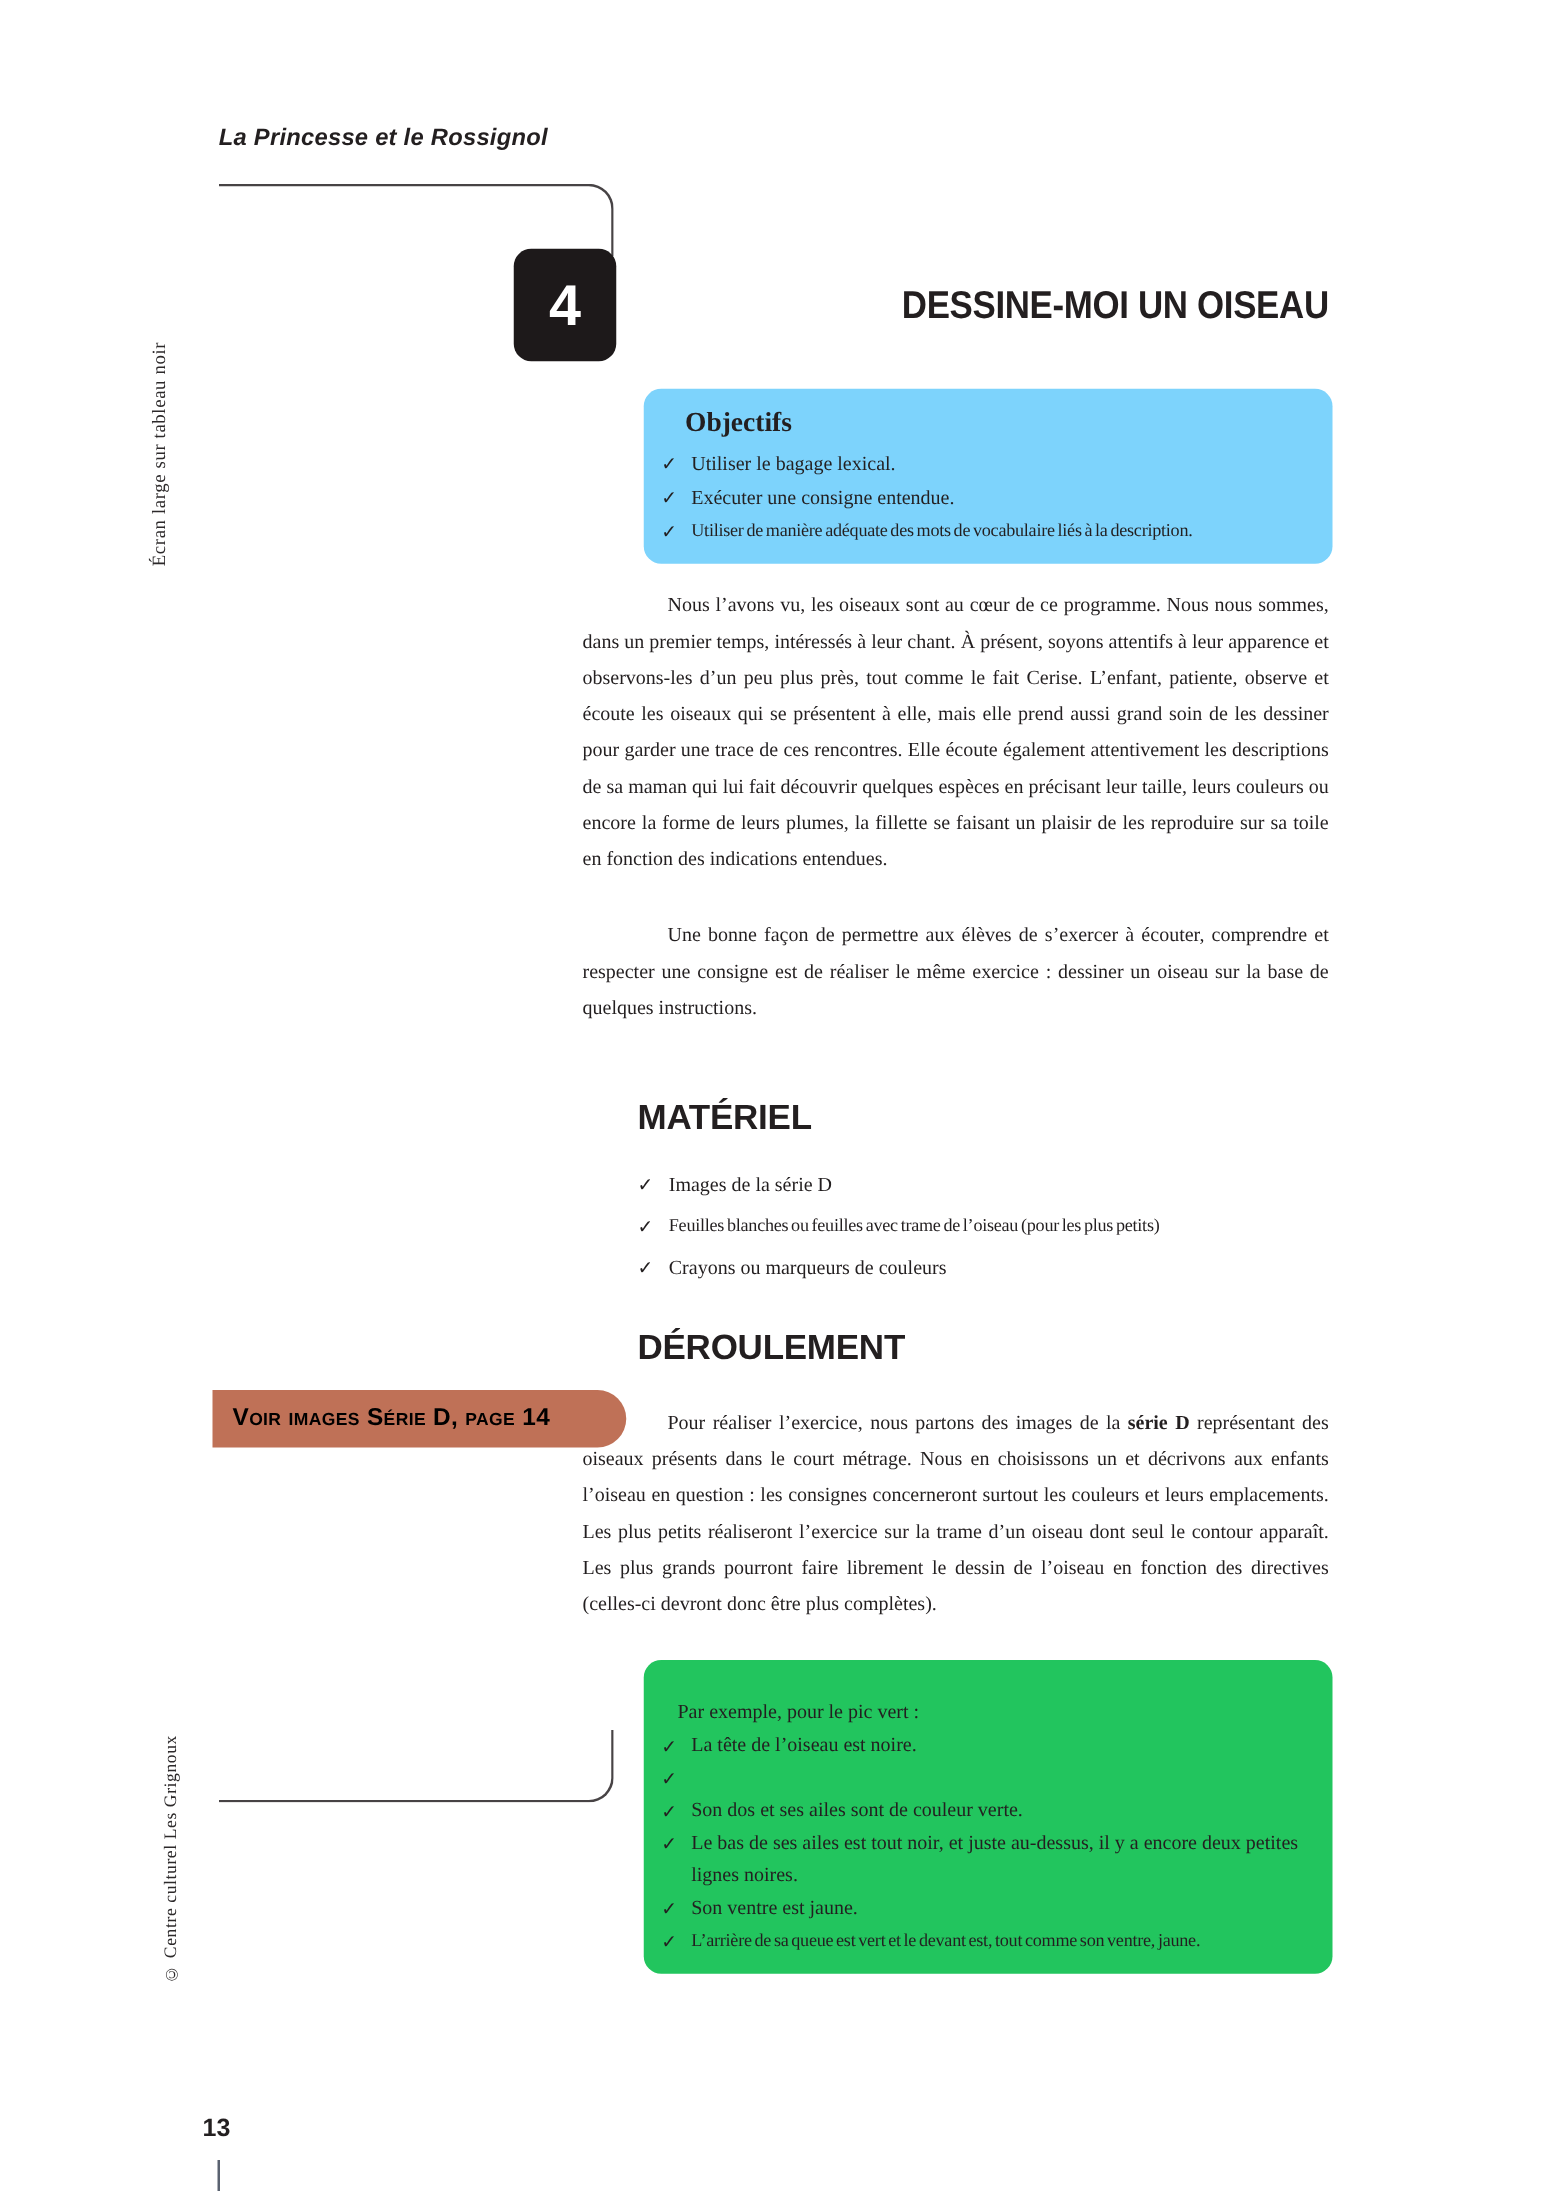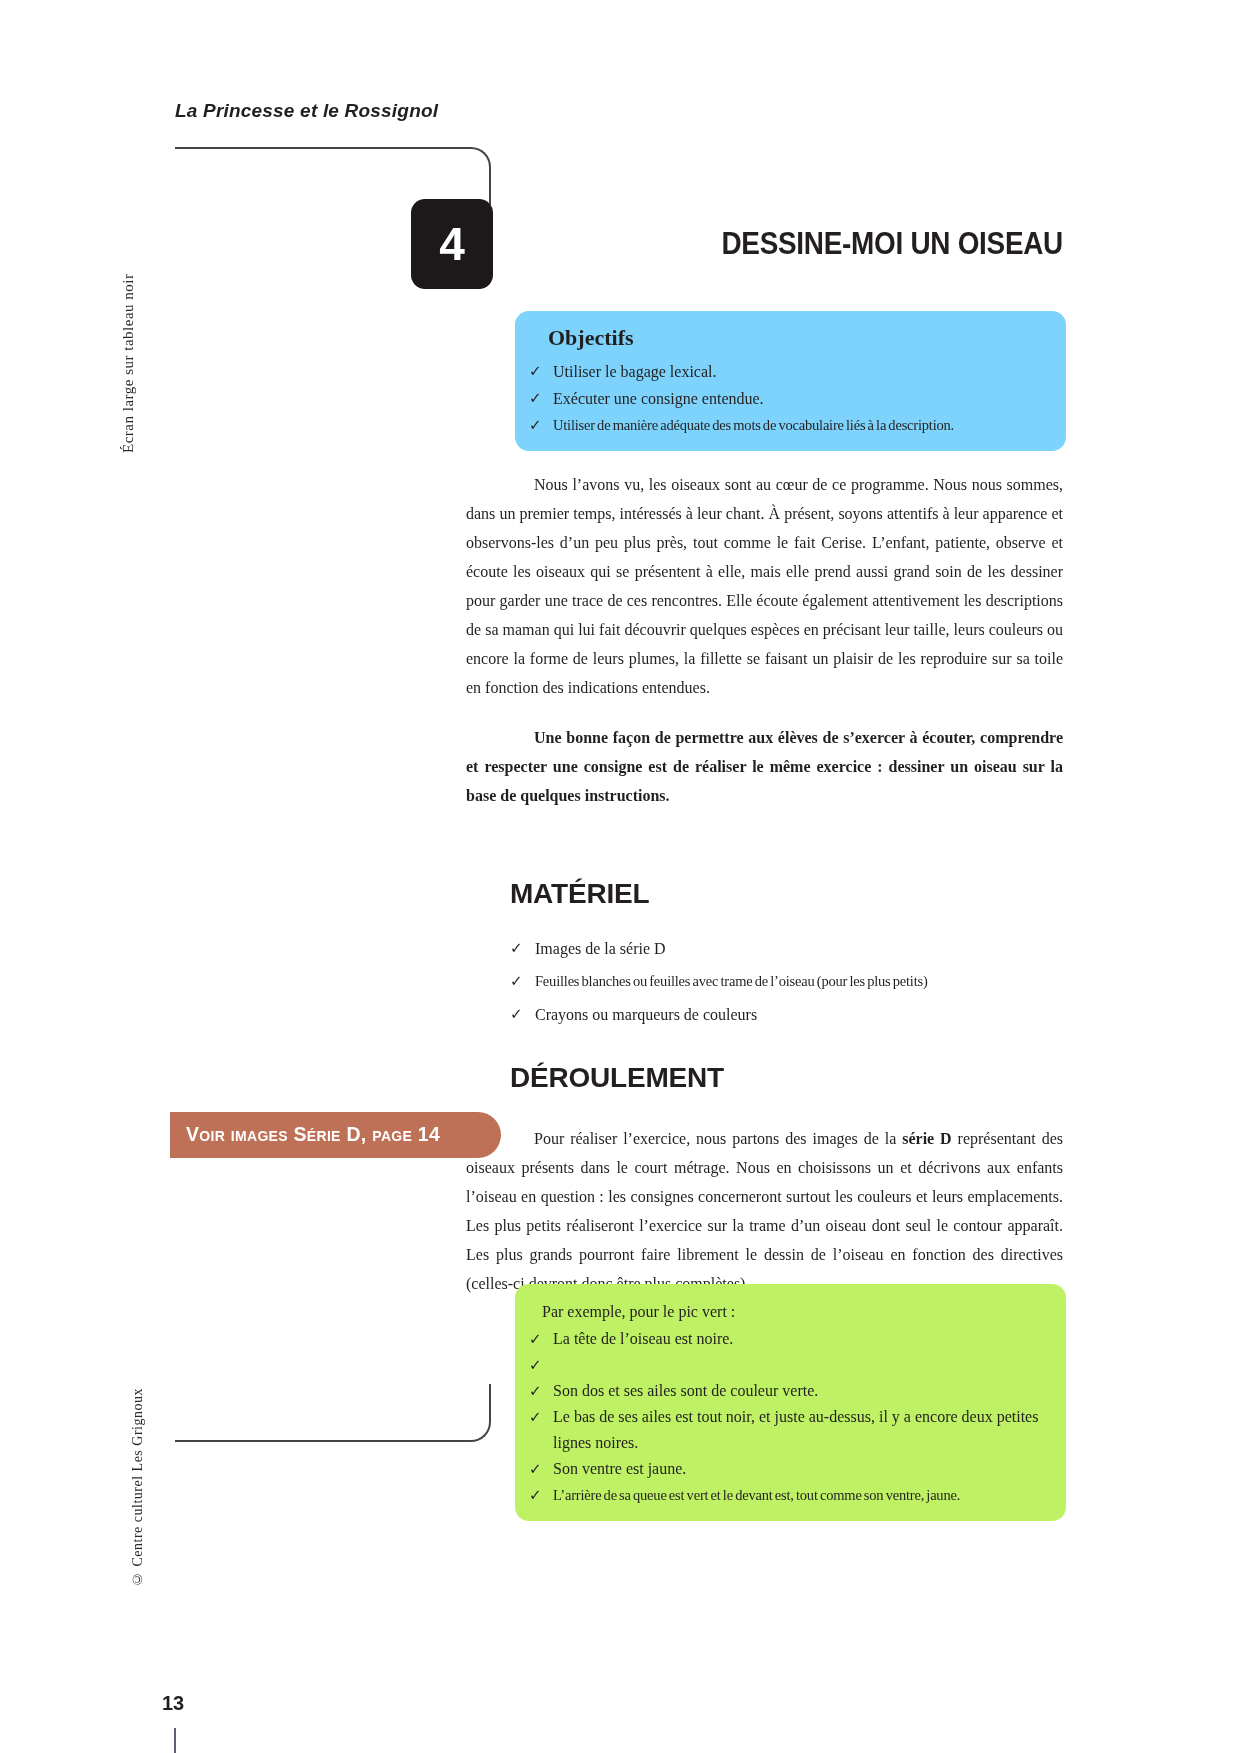--- a/index.html
+++ b/index.html
@@ -43,21 +43,21 @@
     transform:scaleX(0.9); transform-origin:100% 50%;
   }
 
   
   .soft-box {
     position:absolute; left:457px; width:551px; border-radius:14px;
     box-sizing:border-box;
   }
   .objectifs-box { top:311px; background:#7dd3fc; padding:12px 14px 12px 14px; }
   .objectifs-title { font-weight:bold; font-size:22px; margin:2px 0 7px 19px; }
-  .example-box { top:1284px; background:#bef264; padding:14px 16px 13px 14px; }
+  .example-box { top:1328px; background:#22c55e; padding:28px 16px 13px 14px; }
   .example-intro { font-size:16px; line-height:28px; padding-left:13px; }
 
   
   .check-item { display:flex; font-size:16px; line-height:27px; }
   .check-item .chk {
     flex:0 0 24px; width:24px;
     font-family:"DejaVu Sans", sans-serif; font-size:15px;
   }
   .example-box .check-item { line-height:26px; }
   .tight-line .txt {
@@ -66,38 +66,38 @@
   }
 
   
   .flow { position:absolute; left:408px; width:597px; }
   .intro-flow { top:470px; }
   .deroulement-flow { top:1124px; }
   .para {
     margin:0; font-size:16px; line-height:29px;
     text-align:justify; text-indent:68px;
   }
-  .para + .para { margin-top:21px;font-weight:bold; }
+  .para + .para { margin-top:32px; }
 
   .section-heading {
     position:absolute; left:452px;
     font-family:"Liberation Sans", sans-serif; font-weight:bold;
     font-size:28px; letter-spacing:-0.2px;
   }
   .materiel-heading { top:878px; }
   .deroulement-heading { top:1062px; }
   .materiel-list { position:absolute; left:452px; top:932px; width:556px; }
   .materiel-list .check-item { line-height:33px; }
   .materiel-list .chk { flex:0 0 25px; width:25px; }
 
   
   .side-label {
     position:absolute; left:112px; top:1112px; width:331px; height:46px;
     background:#bf7157; border-radius:0 23px 23px 0;
-    color:#ffffff; font-family:"Liberation Sans", sans-serif;
+    color:#000000; font-family:"Liberation Sans", sans-serif;
     font-weight:bold; font-variant:small-caps; font-size:19.5px;
     line-height:45px; padding-left:16px; box-sizing:border-box;
     letter-spacing:0.3px;
   }
 
   
   .vtext {
     position:absolute; writing-mode:vertical-rl; transform:rotate(180deg);
     font-size:15px; letter-spacing:0.5px; color:#2c292a;
   }

